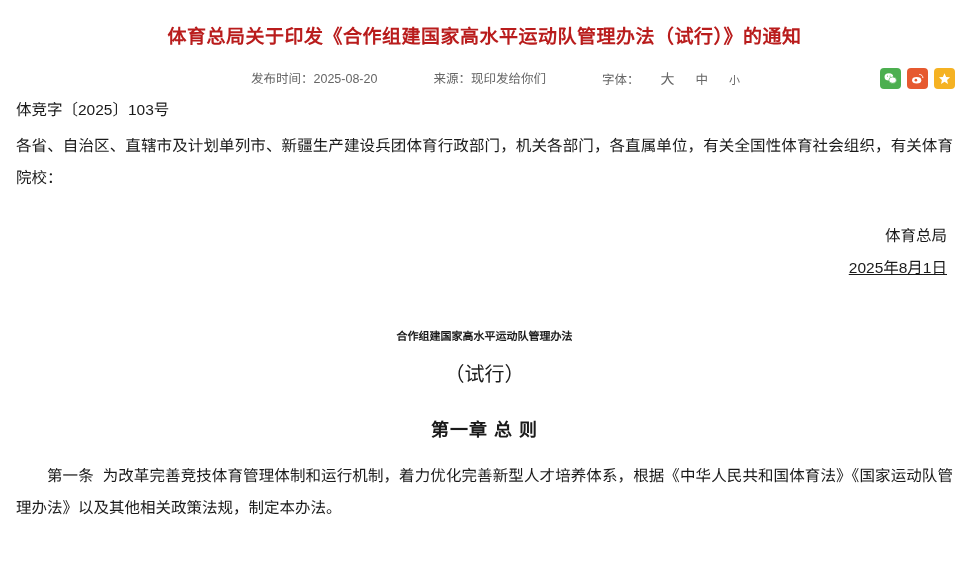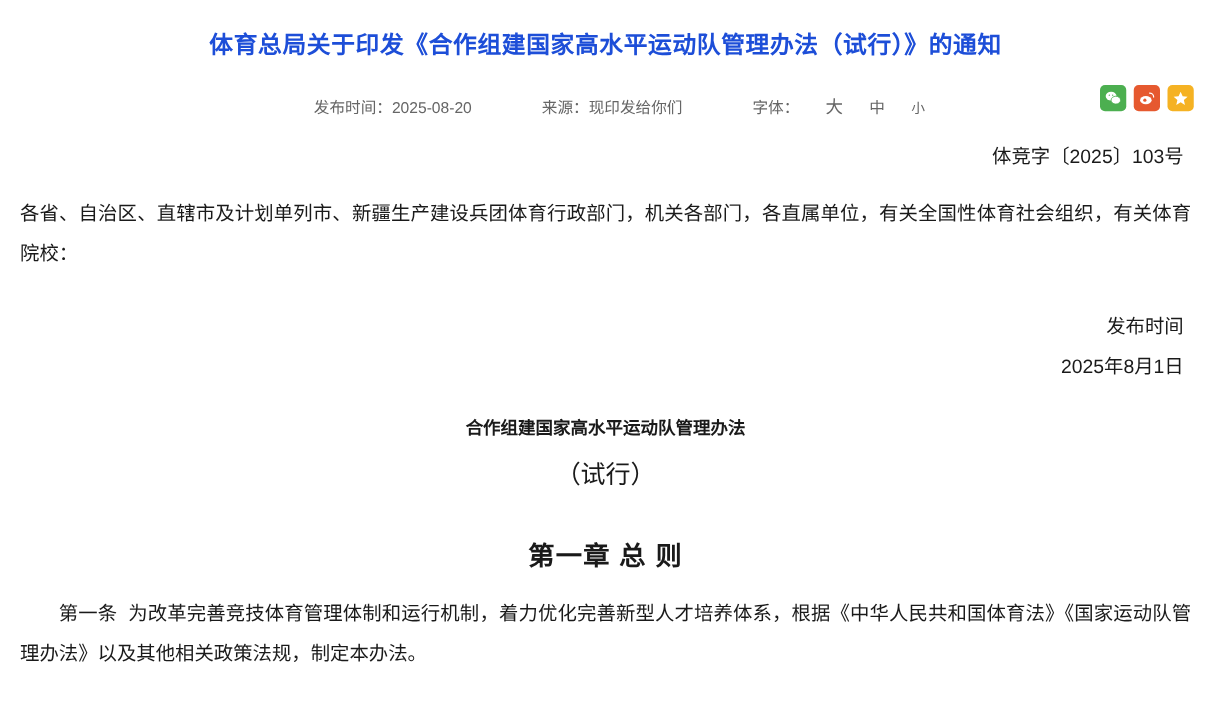--- a/index.html
+++ b/index.html
@@ -19,37 +19,37 @@
     width: 969px;
     height: 568px;
     box-sizing: border-box;
   }
 
   
   .doc-title {
     text-align: center;
     font-size: 19px;
     font-weight: bold;
-    color: #1d4ed8;
+    color: #b91c1c;
     letter-spacing: 0.5px;
     padding: 22px 60px 0 60px;
     line-height: 30px;
   }
 
   
   .meta-bar {
     position: relative;
     margin-top: 16px;
     height: 26px;
     font-size: 12.5px;
     color: #666666;
   }
   .meta-center {
     display: flex;
-    align-items: flex-end;
+    align-items: flex-start;
     justify-content: center;
     gap: 56px;
     height: 26px;
     margin-left: 22px;
   }
   .meta-item {
     white-space: nowrap;
   }
   .font-size-group {
     display: inline-flex;
@@ -91,54 +91,54 @@
   .ico-star   { background: #f5b223; }
 
   
   .content {
     padding: 0 16px;
     font-size: 15.5px;
     line-height: 32px;
     color: #1a1a1a;
   }
   .doc-number {
-    text-align: right;
-    margin-top: 16px;
+    text-align: left;
+    margin-top: 0;
     padding-right: 6px;
   }
   .para {
-    margin-top: 14px;
+    margin-top: 4px;
     text-align: justify;
   }
   .para-indent {
     text-indent: 2em;
   }
   .sign {
     text-align: right;
     padding-right: 6px;
   }
   .sign-top { margin-top: 26px; }
-  .sign-date { margin-top: 0px; }
+  .sign-date { margin-top: 0px; text-decoration: underline; }
 
   .sec-title {
     text-align: center;
     font-weight: bold;
-    font-size: 14px;
-    margin-top: 16px;
+    font-size: 11px;
+    margin-top: 36px;
   }
   .sec-sub {
     text-align: center;
     font-size: 20px;
     margin-top: 6px;
   }
   .chapter {
     text-align: center;
     font-weight: bold;
-    font-size: 21px;
-    margin-top: 34px;
+    font-size: 18px;
+    margin-top: 24px;
     letter-spacing: 1px;
   }
   .article {
     margin-top: 14px;
     text-indent: 2em;
     text-align: justify;
   }
   .article b { font-weight: normal; }
 </style>
 </head>
@@ -184,21 +184,21 @@
     </div>
   </div>
 
   <div class="content">
 
     <div class="doc-number">体竞字〔2025〕103号</div>
 
     <div class="para">各省、自治区、直辖市及计划单列市、新疆生产建设兵团体育行政部门，机关各部门，各直属单位，有关全国性体育社会组织，有关体育院校：</div>
 
 
-    <div class="sign sign-top">发布时间</div>
+    <div class="sign sign-top">体育总局</div>
     <div class="sign sign-date">2025年8月1日</div>
 
     <div class="sec-title">合作组建国家高水平运动队管理办法</div>
     <div class="sec-sub">（试行）</div>
 
     <div class="chapter">第一章  总    则</div>
 
     <div class="article">
       <b>第一条</b><span>&nbsp;&nbsp;</span><span>为改革完善竞技体育管理体制和运行机制，着力优化完善新型人才培养体系，根据《中华人民共和国体育法》《国家运动队管理办法》以及其他相关政策法规，制定本办法。</span>
     </div>

